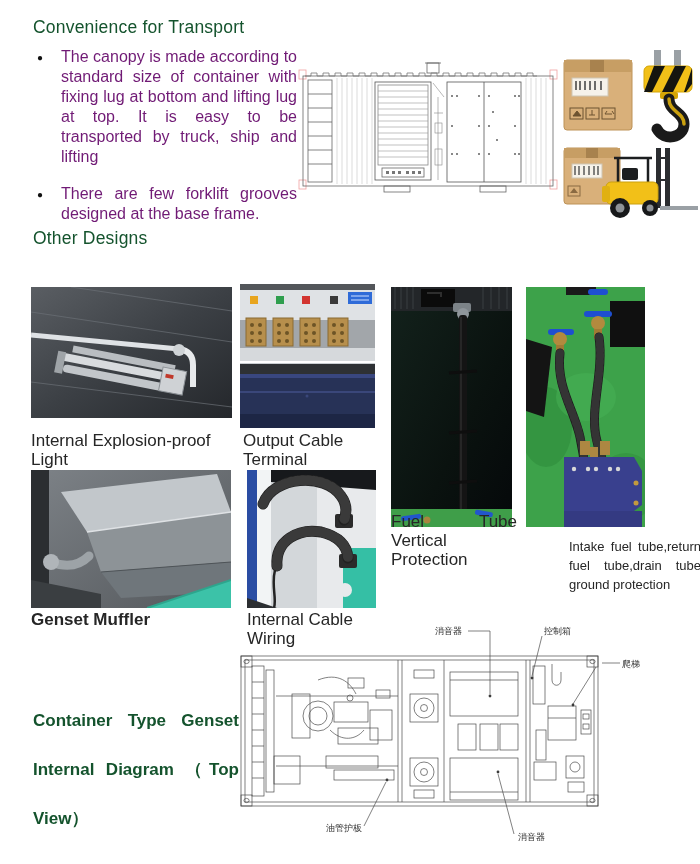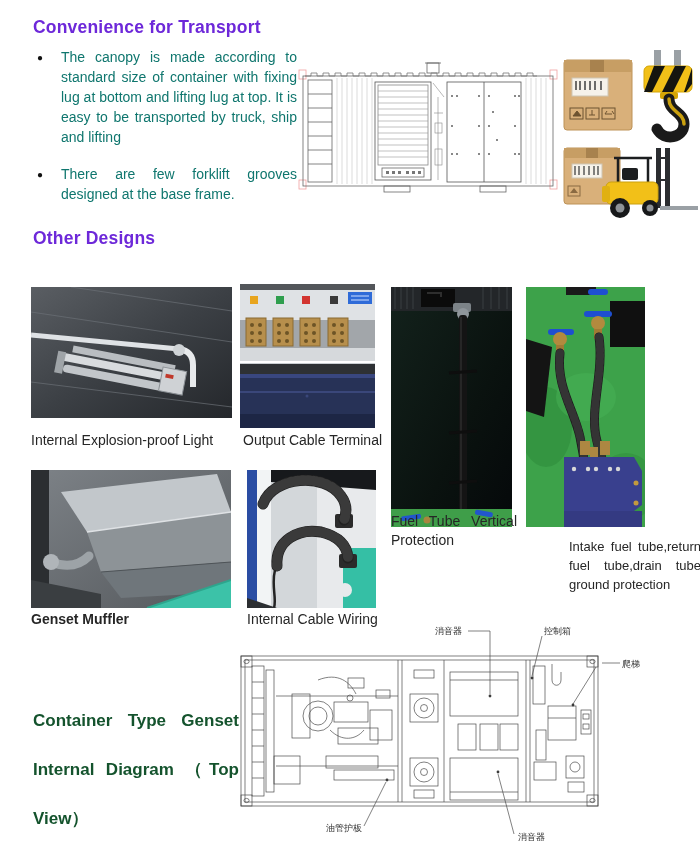--- a/index.html
+++ b/index.html
@@ -1,37 +1,37 @@
 <!DOCTYPE html>
 <html><head>
 <meta charset="utf-8">
 <style>
   html,body{margin:0;padding:0;}
   body{background:#fff;font-family:"Liberation Sans", sans-serif;}
   .page{position:relative;width:700px;height:864px;background:#ffffff;overflow:hidden;}
   .abs{position:absolute;}
-  .red-h{color:#6d28d9;font-weight:bold;font-size:17.5px;letter-spacing:.2px;text-align:center;}
+  .red-h{color:#14532d;font-weight:normal;font-size:17.5px;letter-spacing:.2px;text-align:center;}
   #h-transport{left:33px;top:17px;}
   #bullets{left:35px;top:47px;width:262px;}
-  .bullet{position:relative;padding-left:26px;color:#0f766e;font-size:14px;line-height:20px;text-align:justify;}
+  .bullet{position:relative;padding-left:26px;color:#701a75;font-size:16px;line-height:20px;text-align:justify;}
   .bullet::before{content:"●";position:absolute;left:2px;top:1px;font-size:10px;color:#111;}
   .bullet + .bullet{margin-top:17px;}
   #container-drawing{left:296px;top:53px;}
   #crate-hook{left:562px;top:50px;}
   #crate-forklift{left:556px;top:146px;}
   #h-other{left:33px;top:228px;}
   .photo{position:absolute;overflow:hidden;}
   .photo svg{display:block;}
   #p1{left:31px;top:287px;}
   #p2{left:240px;top:284px;}
   #p3{left:391px;top:287px;}
   #p4{left:526px;top:287px;}
   #p5{left:31px;top:470px;}
   #p6{left:247px;top:470px;}
-  .cap{position:absolute;color:#262626;font-size:14px;line-height:19px;}
+  .cap{position:absolute;color:#262626;font-size:17px;line-height:19px;}
   #c1{left:31px;top:431px;width:215px;}
   #c2{left:243px;top:431px;width:150px;}
   #c3{left:391px;top:512px;width:126px;text-align:justify;}
   #c4{left:524px;top:537px;width:132px;text-align:justify;font-size:13px;margin-left:45px;}
   #c5{left:31px;top:610px;width:200px;text-align:left;font-weight:bold;}
   #c6{left:247px;top:610px;width:135px;text-align:left;}
   #h-diagram{left:33px;top:696px;width:206px;color:#14532d;font-weight:bold;
              font-size:17px;line-height:49px;text-align:justify;}
   #top-diagram{left:230px;top:610px;}
   svg text.cad{font-family:"Liberation Sans",sans-serif;font-size:9px;fill:#333;}

